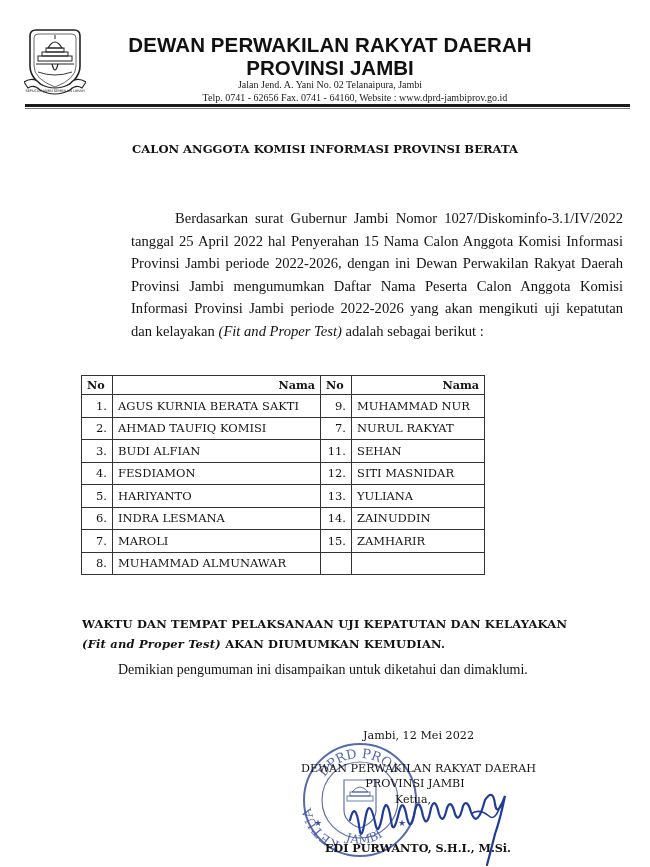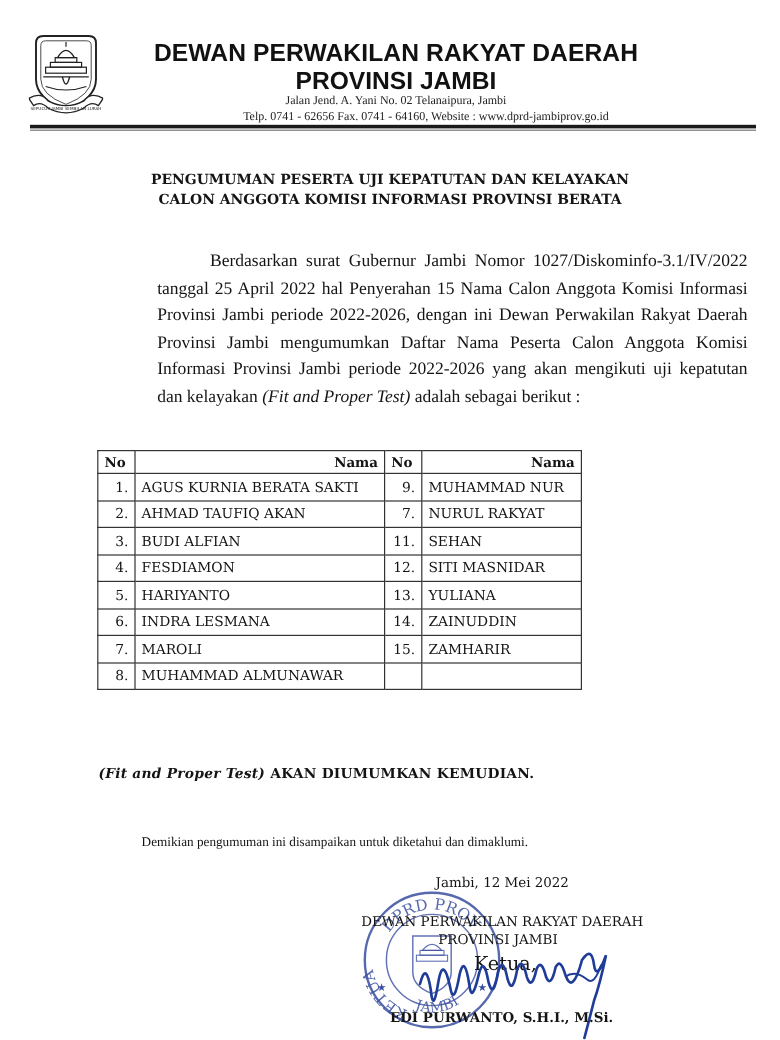--- a/index.html
+++ b/index.html
@@ -20,26 +20,26 @@
 
   table.names { position: absolute; left: 81px; top: 375px; width: 404px; border-collapse: collapse; font-family: "DejaVu Serif", serif; font-size: 11.5px; }
   table.names td, table.names th { border: 1.3px solid #333; height: 21.5px; padding: 0 5px; }
   table.names th { font-weight: bold; height: 18px; font-size: 11.2px; text-align: right; }
   table.names td.no { text-align: right; width: 20px; }
   table.names td.nm { width: 197px; }
   table.names th.no { width: 20px; text-align: left; }
 
   .waktu { position: absolute; left: 82px; width: 495px; top: 614px; font-family: "DejaVu Serif", serif; font-weight: bold; font-size: 11.5px; line-height: 20px; text-align: justify; letter-spacing: 0.2px; }
   .waktu em { font-style: italic; }
-  .closing { position: absolute; left: 118px; top: 696px; font-family: "Liberation Serif", serif; font-size: 11px; }
+  .closing { position: absolute; left: 118px; top: 662px; font-family: "Liberation Serif", serif; font-size: 14px; }
 
   .sig-date { position: absolute; left: 363px; top: 729px; font-family: "DejaVu Serif", serif; font-size: 11.2px; }
   .sig-org1 { position: absolute; left: 301px; top: 762px; font-family: "DejaVu Serif", serif; font-size: 11.2px; }
   .sig-org2 { position: absolute; left: 350px; top: 777px; width: 130px; text-align: center; font-family: "DejaVu Serif", serif; font-size: 11.2px; }
-  .sig-role { position: absolute; left: 395px; top: 793px; font-family: "DejaVu Serif", serif; font-size: 16px; }
+  .sig-role { position: absolute; left: 395px; top: 793px; font-family: "DejaVu Serif", serif; font-size: 11px; }
   .sig-name { position: absolute; left: 325px; top: 841px; font-family: "DejaVu Serif", serif; font-weight: bold; font-size: 11.2px; }
   .stamp { position: absolute; left: 300px; top: 740px; width: 120px; height: 120px; }
   .signature { position: absolute; left: 345px; top: 790px; width: 195px; height: 77px; }
 </style>
 </head>
 <body>
 
 <div>
   <svg class="lh-logo" viewBox="0 0 62 72">
     <path d="M12 4 H50 Q56 4 56 10 V40 Q56 56 31 66 Q6 56 6 40 V10 Q6 4 12 4 Z" fill="none" stroke="#222" stroke-width="1.6"></path>
@@ -57,21 +57,20 @@
   </svg>
   <div class="lh-title lh-t1">DEWAN PERWAKILAN RAKYAT DAERAH</div>
   <div class="lh-title lh-t2">PROVINSI JAMBI</div>
   <div class="lh-addr lh-a1">Jalan Jend. A. Yani No. 02 Telanaipura, Jambi</div>
   <div class="lh-addr lh-a2">Telp. 0741 - 62656 Fax. 0741 - 64160, Website : www.dprd-jambiprov.go.id</div>
   <div class="rule-thick"></div>
   <div class="rule-thin"></div>
 </div>
 
 <div class="ann-title">
-  <div>PENGUMUMAN PESERTA UJI KEPATUTAN DAN KELAYAKAN</div>
   <div>CALON ANGGOTA KOMISI INFORMASI PROVINSI BERATA</div>
 </div>
 
 <div class="body-par">
   <span class="indent"></span><span>Berdasarkan surat Gubernur Jambi Nomor 1027/Diskominfo-3.1/IV/2022 tanggal 25 April 2022 hal Penyerahan 15 Nama Calon Anggota Komisi Informasi Provinsi Jambi periode 2022-2026, dengan ini Dewan Perwakilan Rakyat Daerah Provinsi Jambi mengumumkan Daftar Nama Peserta Calon Anggota Komisi Informasi Provinsi Jambi periode 2022-2026 yang akan mengikuti uji kepatutan dan kelayakan</span>
   <em>(Fit and Proper Test)</em>
   <span>adalah sebagai berikut :</span>
 </div>
 
 <table class="names">
@@ -85,21 +84,21 @@
   </thead>
   <tbody>
     <tr>
       <td class="no">1.</td>
       <td class="nm">AGUS KURNIA BERATA SAKTI</td>
       <td class="no">9.</td>
       <td>MUHAMMAD NUR</td>
     </tr>
     <tr>
       <td class="no">2.</td>
-      <td class="nm">AHMAD TAUFIQ AKAN</td>
+      <td class="nm">AHMAD TAUFIQ KOMISI</td>
       <td class="no">7.</td>
       <td>NURUL RAKYAT</td>
     </tr>
     <tr>
       <td class="no">3.</td>
       <td class="nm">BUDI ALFIAN</td>
       <td class="no">11.</td>
       <td>SEHAN</td>
     </tr>
     <tr>
@@ -129,21 +128,21 @@
     <tr>
       <td class="no">8.</td>
       <td class="nm">MUHAMMAD ALMUNAWAR</td>
       <td class="no"></td>
       <td></td>
     </tr>
   </tbody>
 </table>
 
 <div class="waktu">
-  <br>
+  <span>WAKTU DAN TEMPAT PELAKSANAAN UJI KEPATUTAN DAN KELAYAKAN</span><br>
   <em>(Fit and Proper Test)</em>
   <span>AKAN DIUMUMKAN KEMUDIAN.</span>
 </div>
 
 <div class="closing">Demikian pengumuman ini disampaikan untuk diketahui dan dimaklumi.</div>
 
 <svg class="stamp" viewBox="0 0 120 120">
   <defs>
     <path id="arcTop" d="M18 60 A42 42 0 0 1 102 60"></path>
     <path id="arcLeft" d="M50 104 A44 44 0 0 1 22 30"></path>

